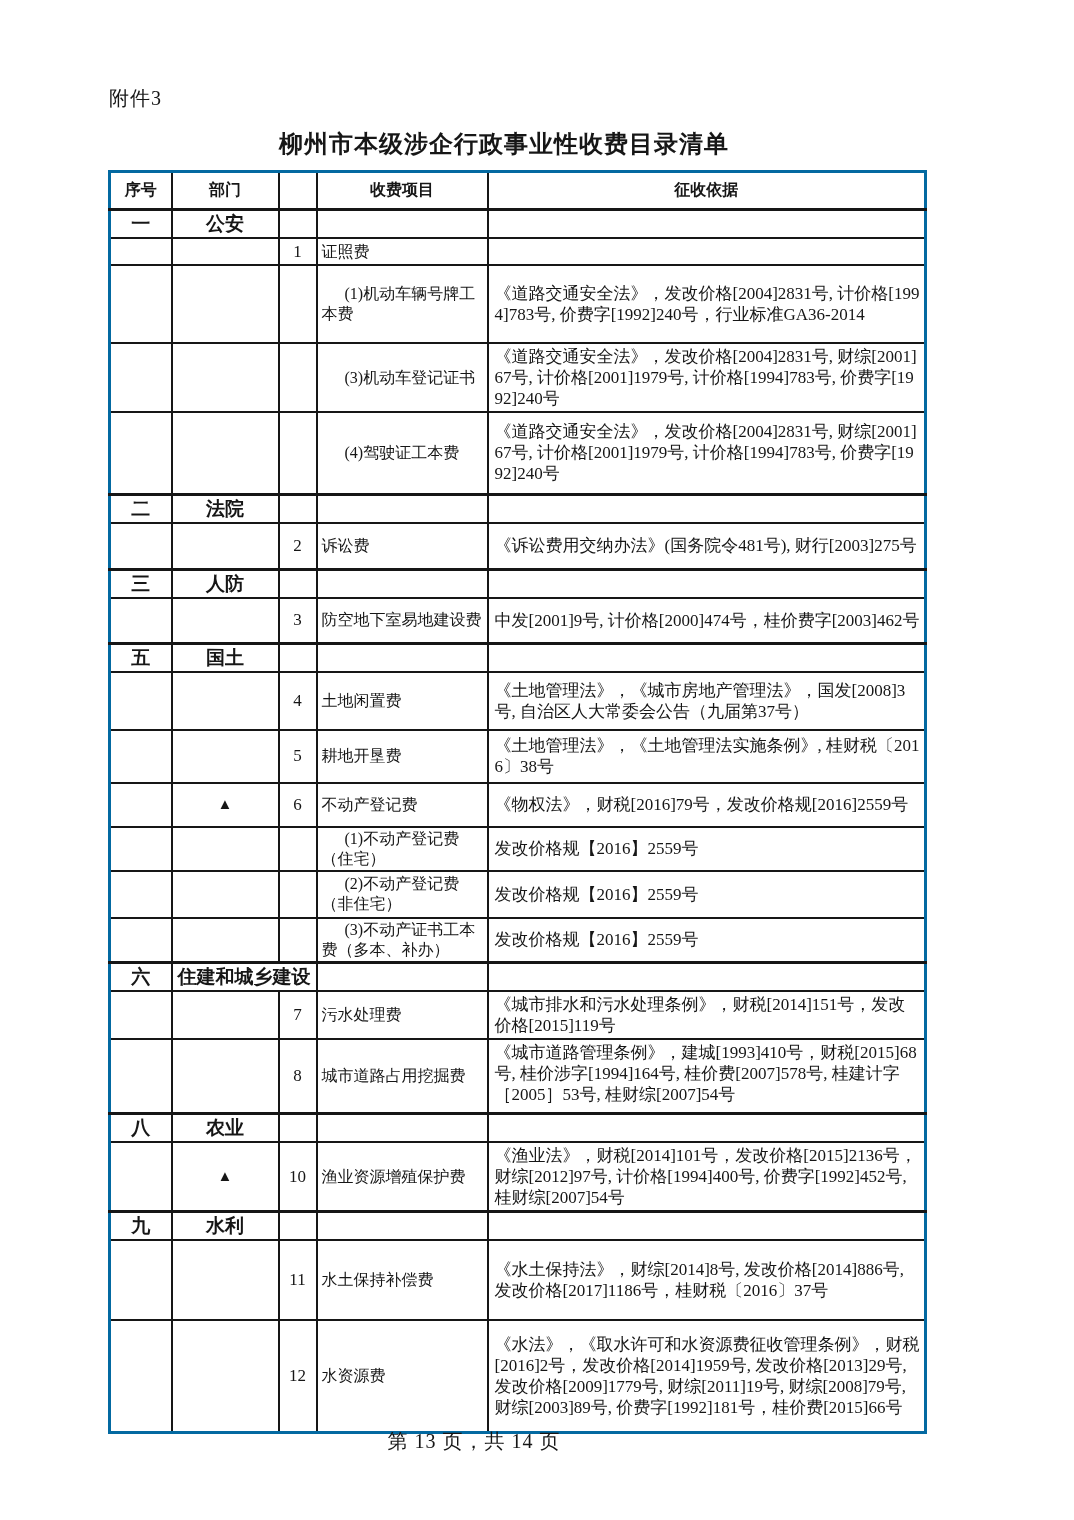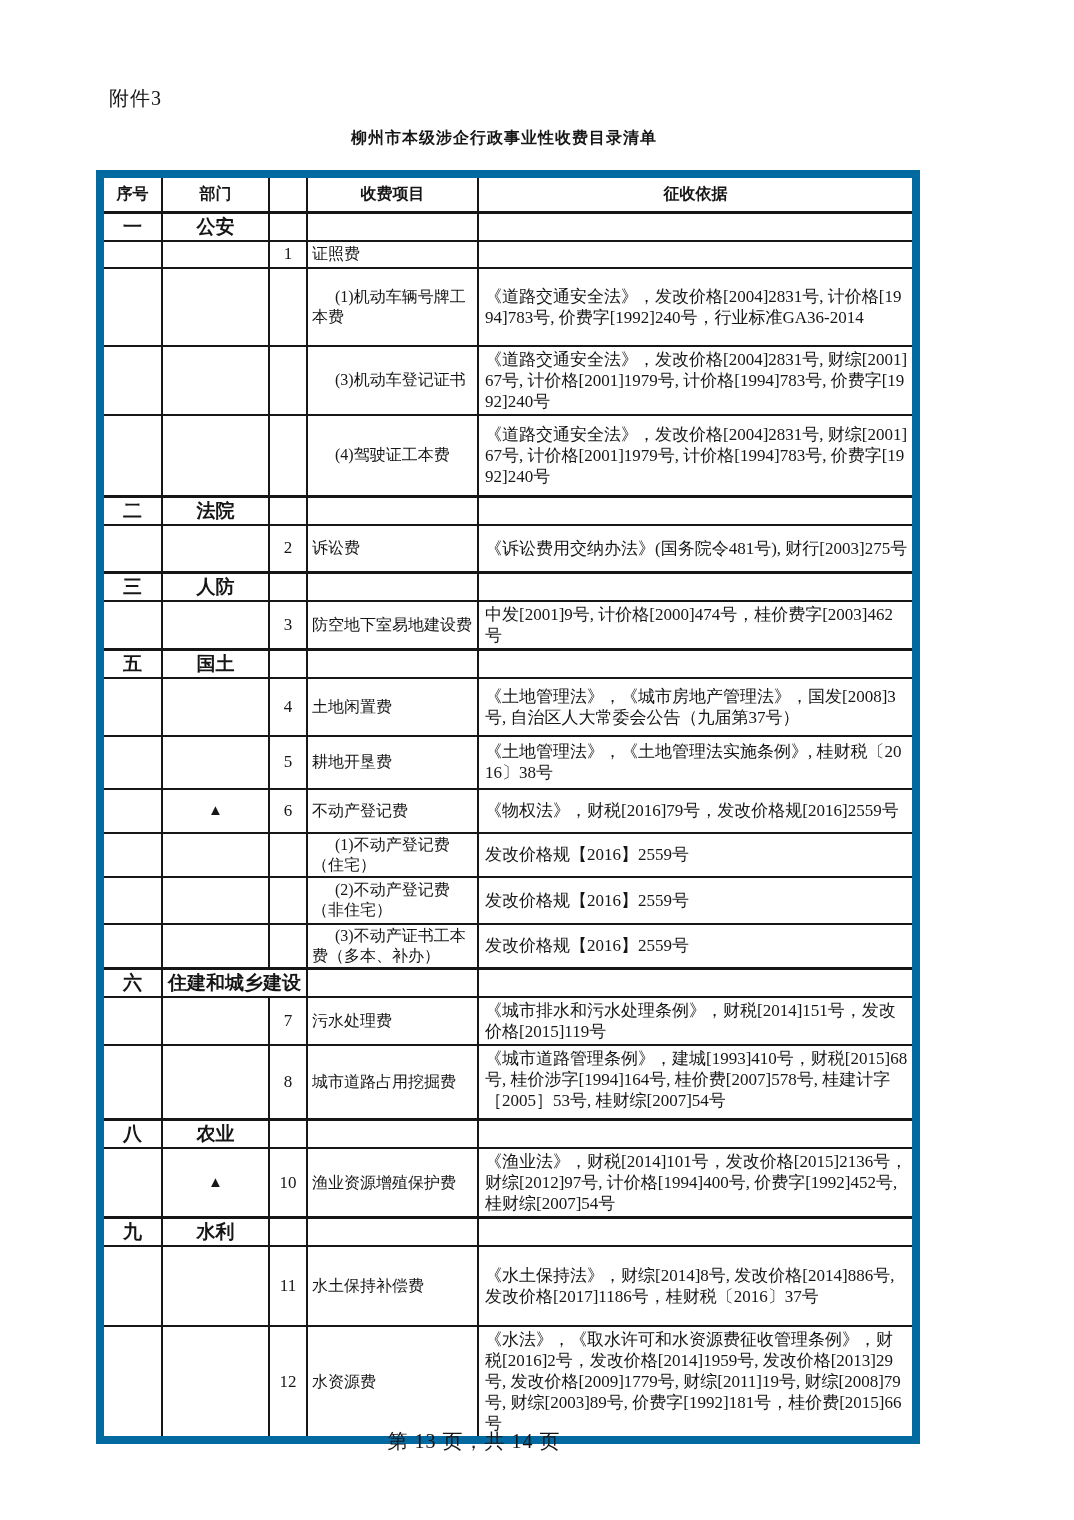--- a/index.html
+++ b/index.html
@@ -9,29 +9,29 @@
     color:#161616;
     position:relative;
   }
   .page{position:relative;width:1074px;height:1520px;overflow:hidden;}
   .attachment{
     position:absolute;left:109px;top:85px;
     font-size:20px;letter-spacing:1px;
   }
   .doc-title{
     position:absolute;left:96px;top:128px;width:816px;
-    text-align:center;font-size:16px;font-weight:bold;letter-spacing:1px;
+    text-align:center;font-size:24px;font-weight:bold;letter-spacing:1px;
     margin:0;
   }
   table.fee-table{
-    position:absolute;left:96px;top:170px;
+    position:absolute;left:108px;top:170px;
     width:816px;
     border-collapse:collapse;
     table-layout:fixed;
-    border:8px solid #0369a1;
+    border:3px solid #0369a1;
   }
   .fee-table th,.fee-table td{
     border:2px solid #161616;
     padding:0;
     overflow:hidden;
     vertical-align:middle;
     word-break:break-all;
   }
   .fee-table thead tr{height:38px;}
   .fee-table th{

